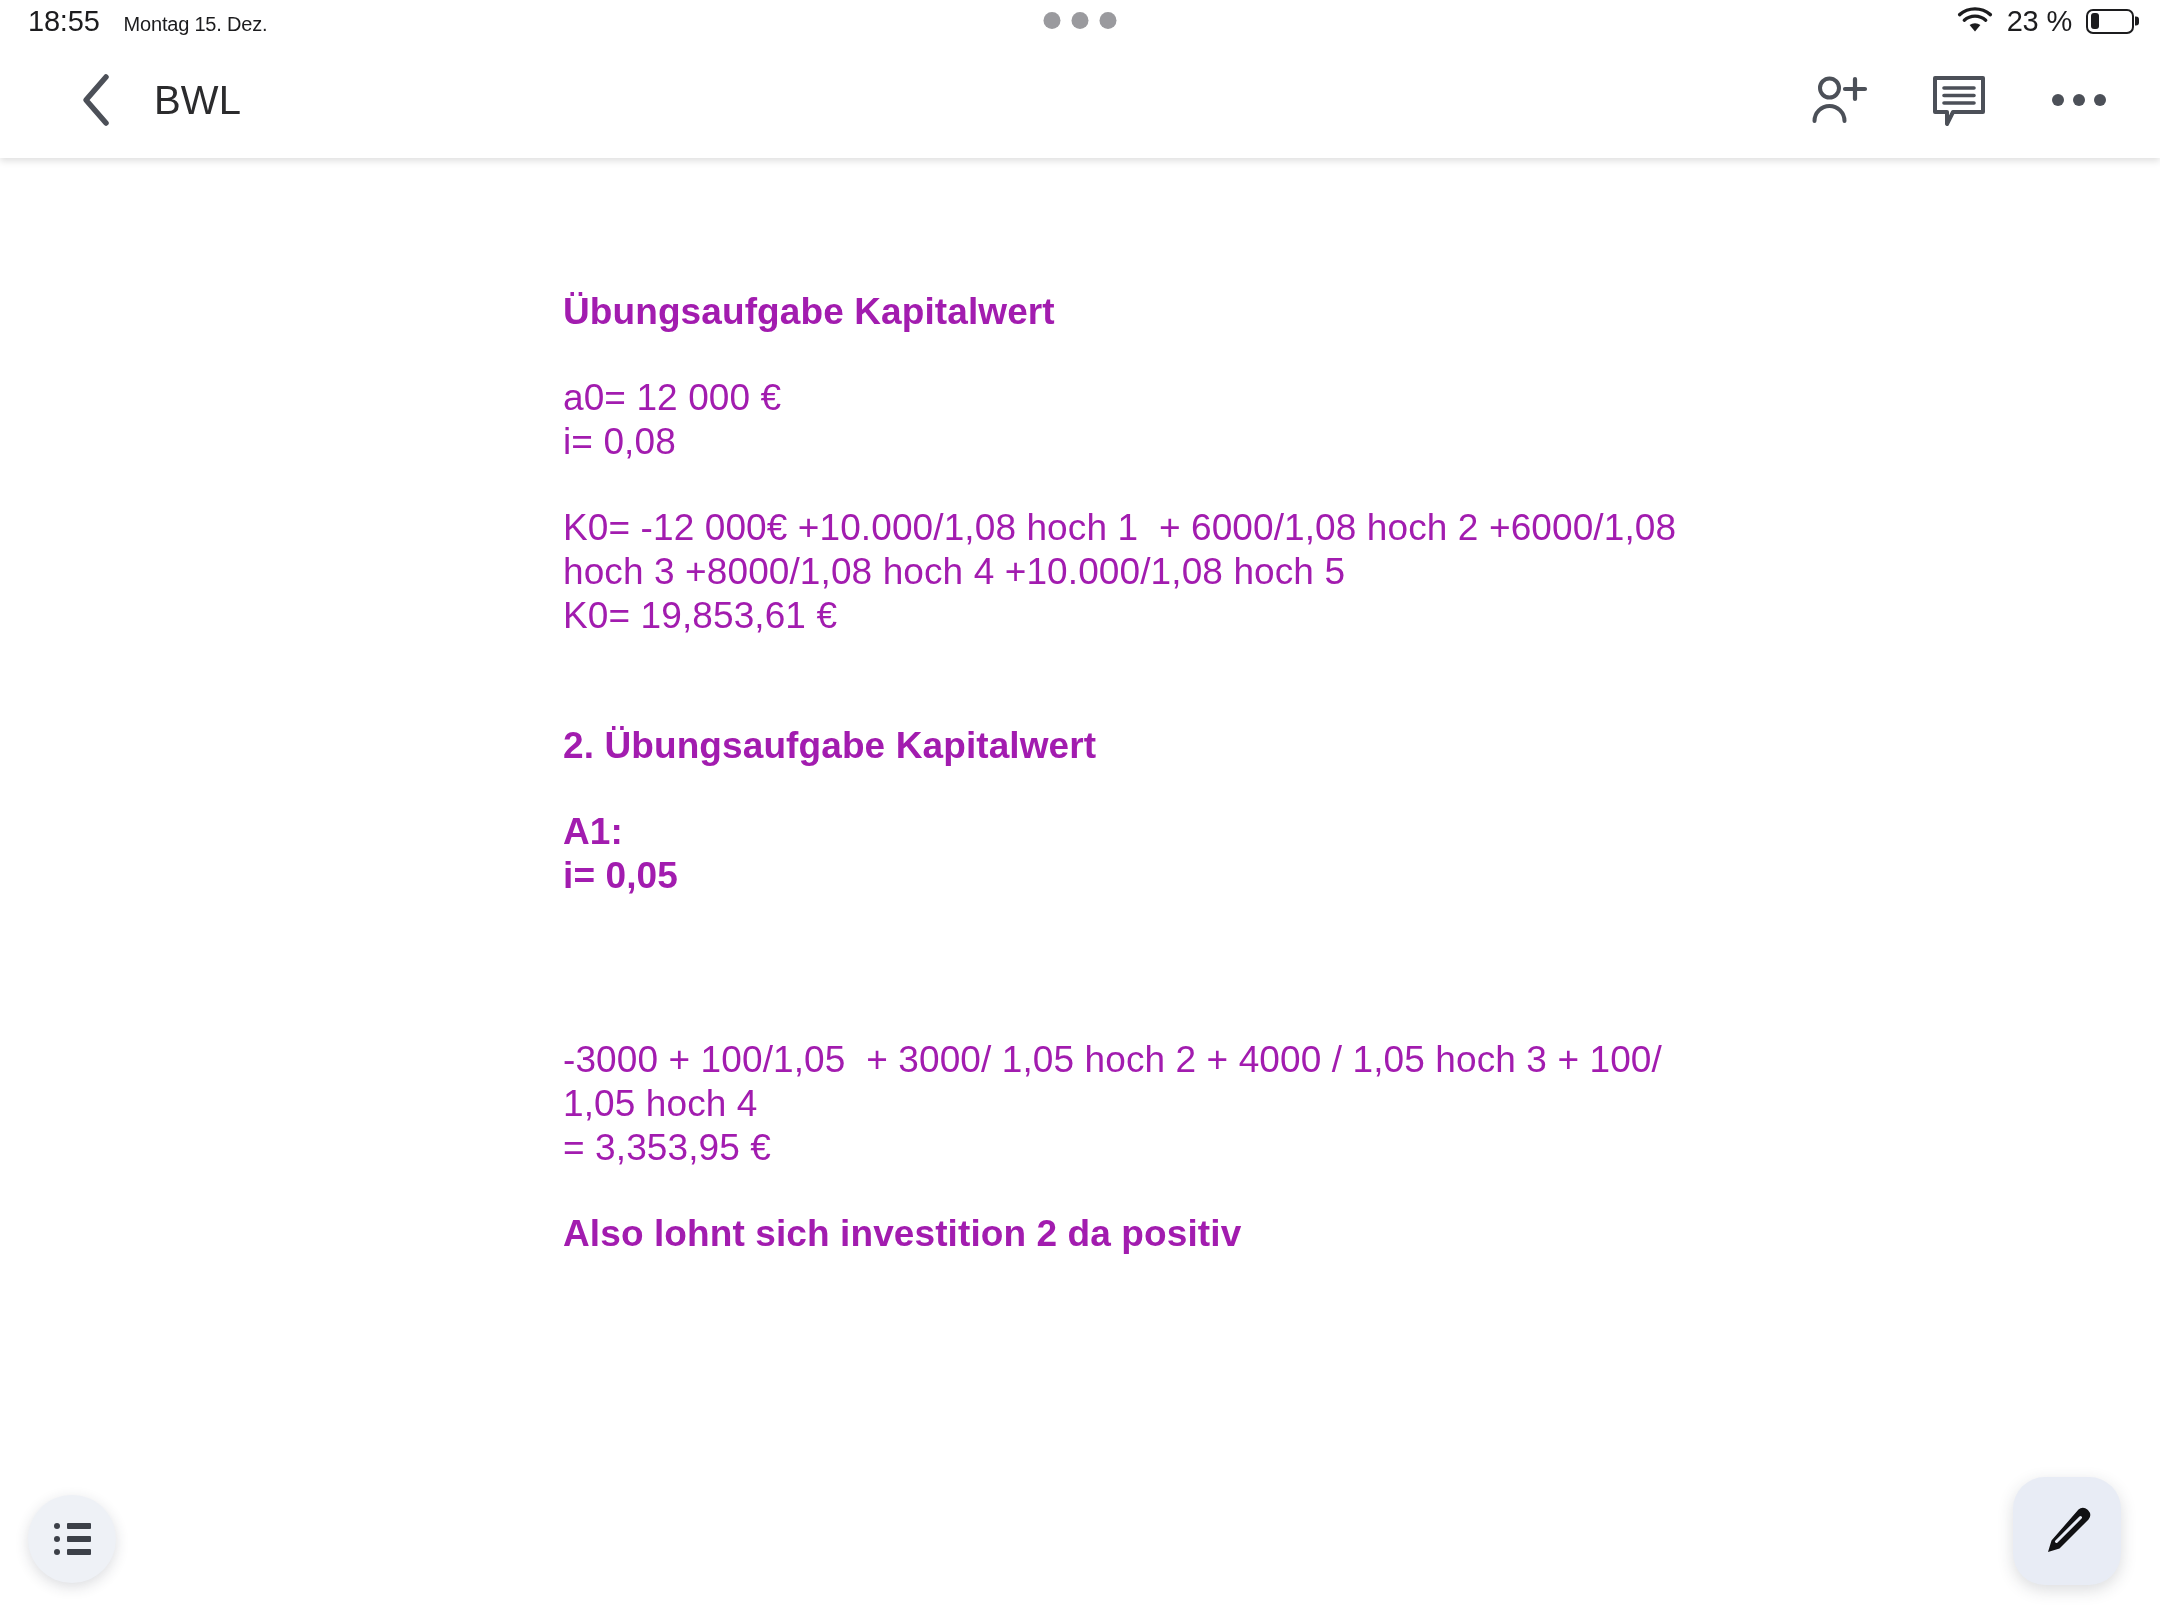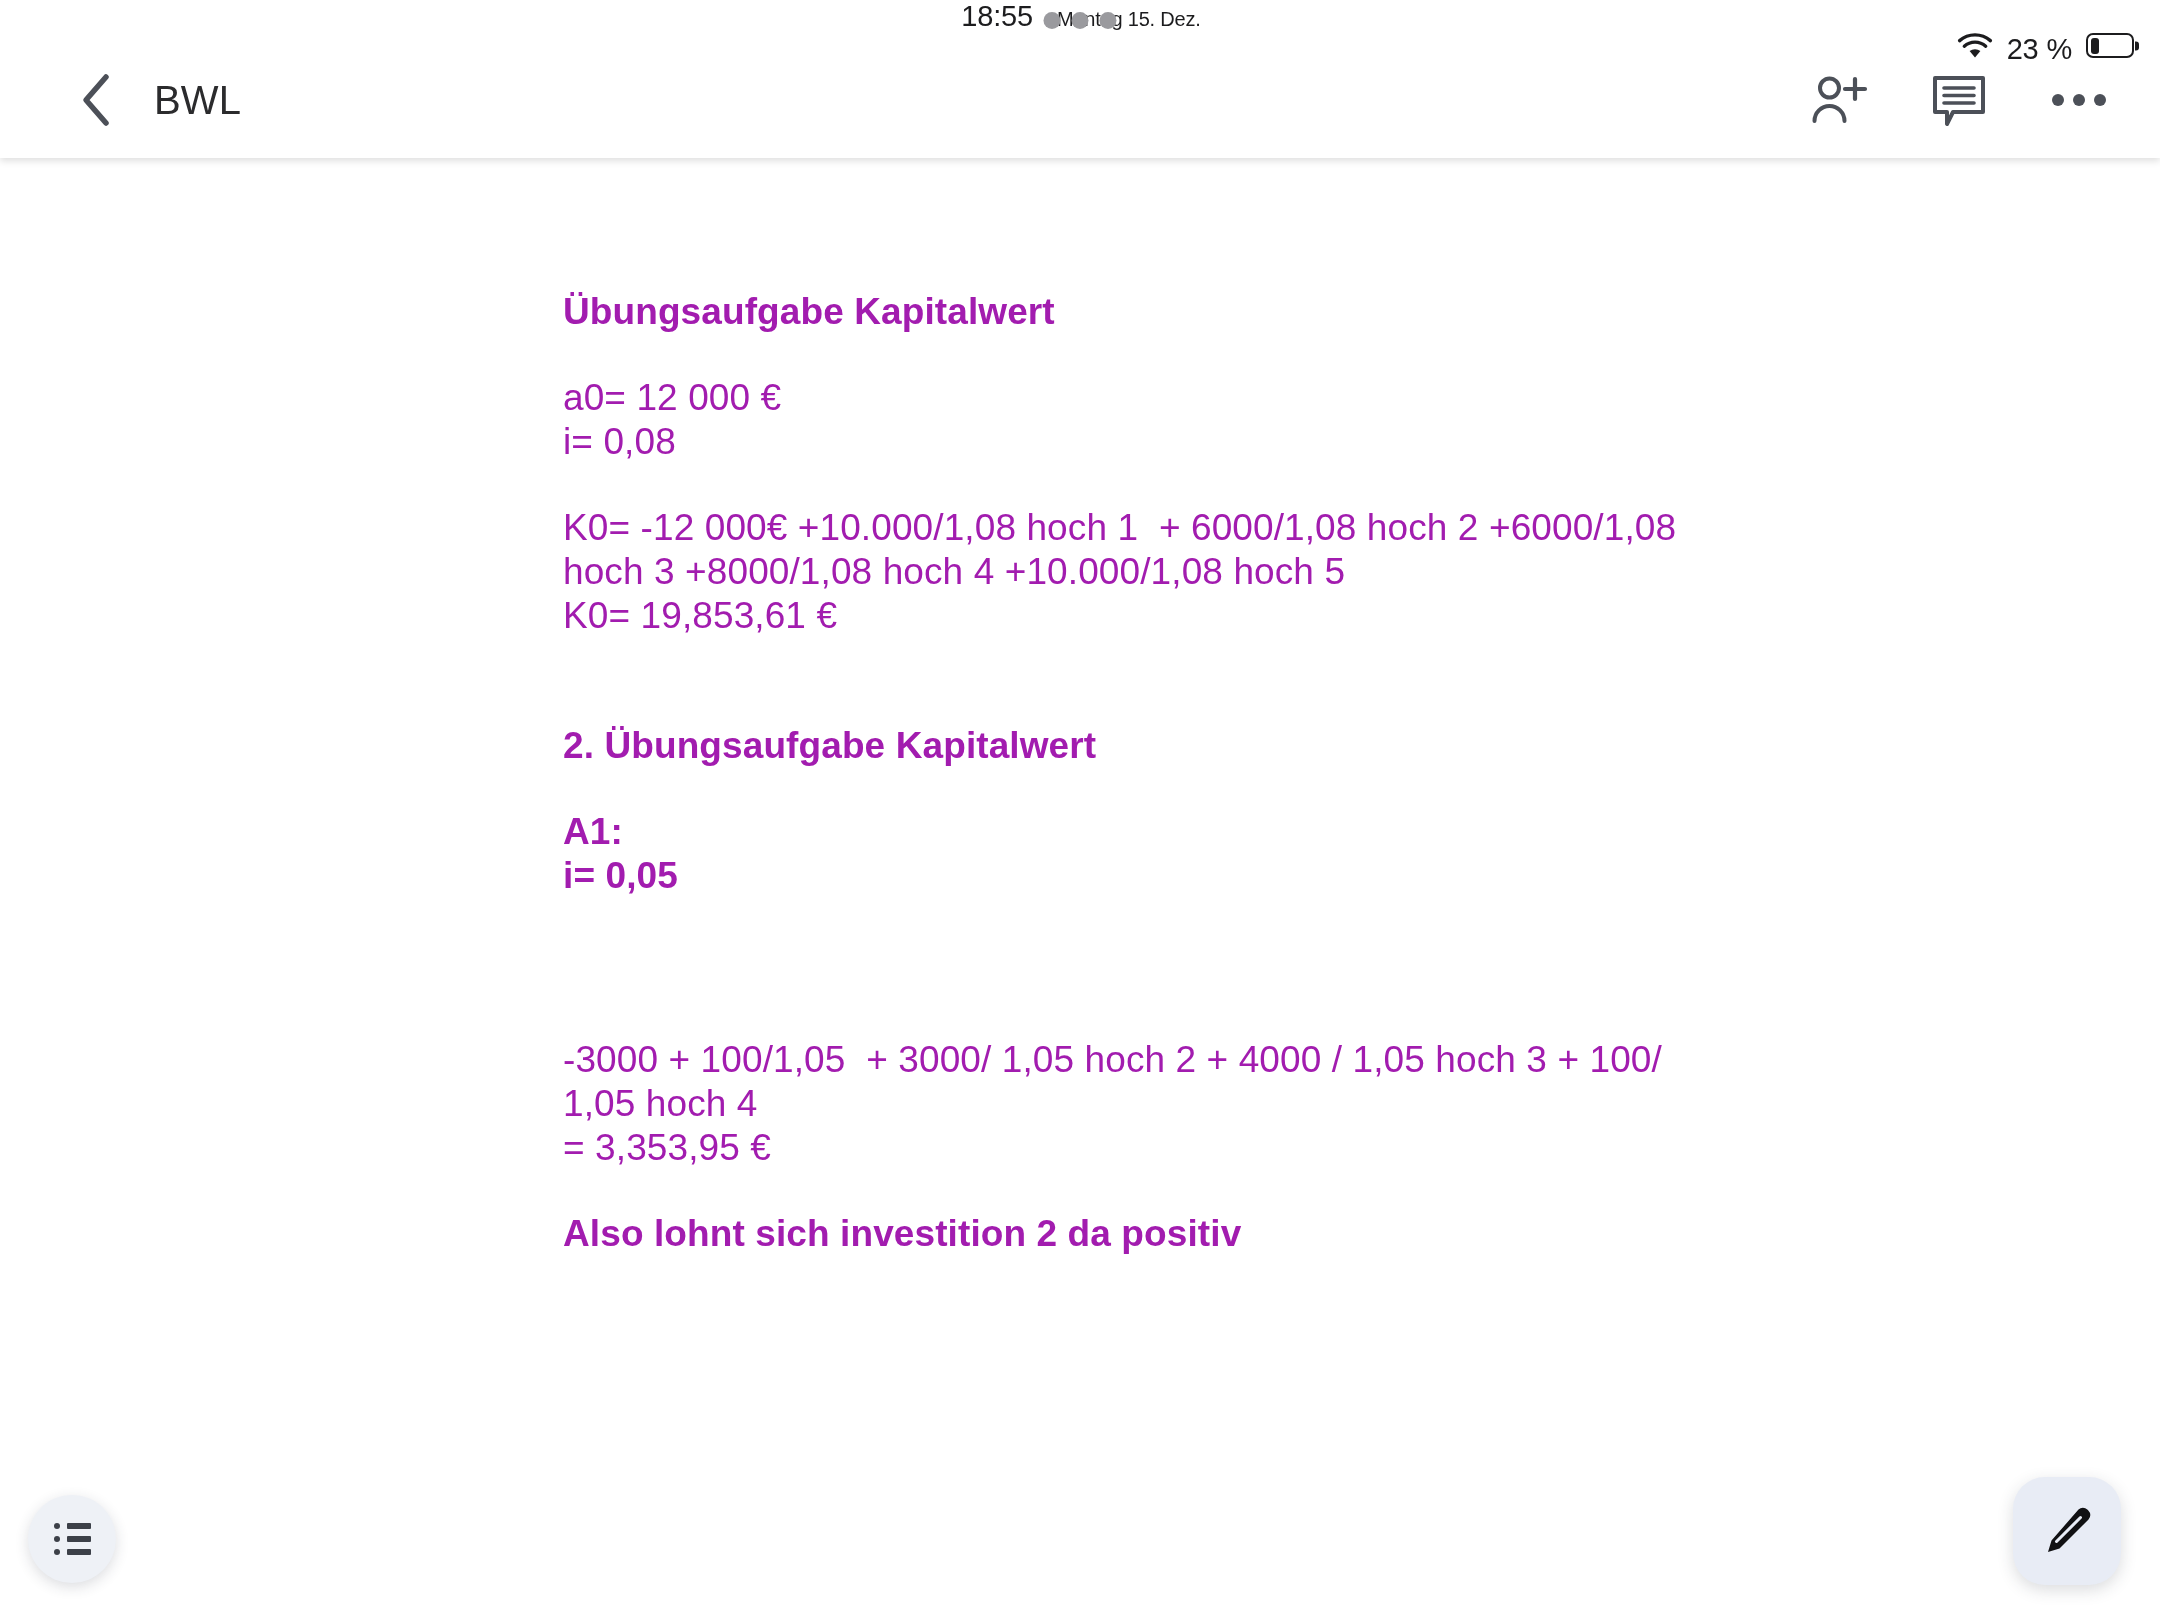--- a/index.html
+++ b/index.html
@@ -23,21 +23,20 @@
   .status-bar {
     position: absolute;
     top: 0; left: 0;
     width: 2160px;
     height: 42px;
     display: flex;
     align-items: center;
     padding: 0 26px 0 28px;
     background: #ffffff;
     z-index: 30;
-    flex-direction: column;
   }
   .status-left {
     display: flex;
     align-items: baseline;
     gap: 24px;
   }
   .status-time {
     font-size: 29px;
     color: #1c1c1e;
     letter-spacing: -0.2px;
@@ -56,21 +55,21 @@
     gap: 11px;
   }
   .status-center .dot {
     width: 17px; height: 17px;
     border-radius: 50%;
     background: #9a9a9e;
   }
   .status-right {
     margin-left: auto;
     display: flex;
-    align-items: flex-start;
+    align-items: center;
     gap: 14px;
   }
   .wifi-icon { width: 36px; height: 28px; display: block; }
   .battery-pct {
     font-size: 29px;
     color: #1c1c1e;
     letter-spacing: -0.2px;
   }
   .battery {
     position: relative;

